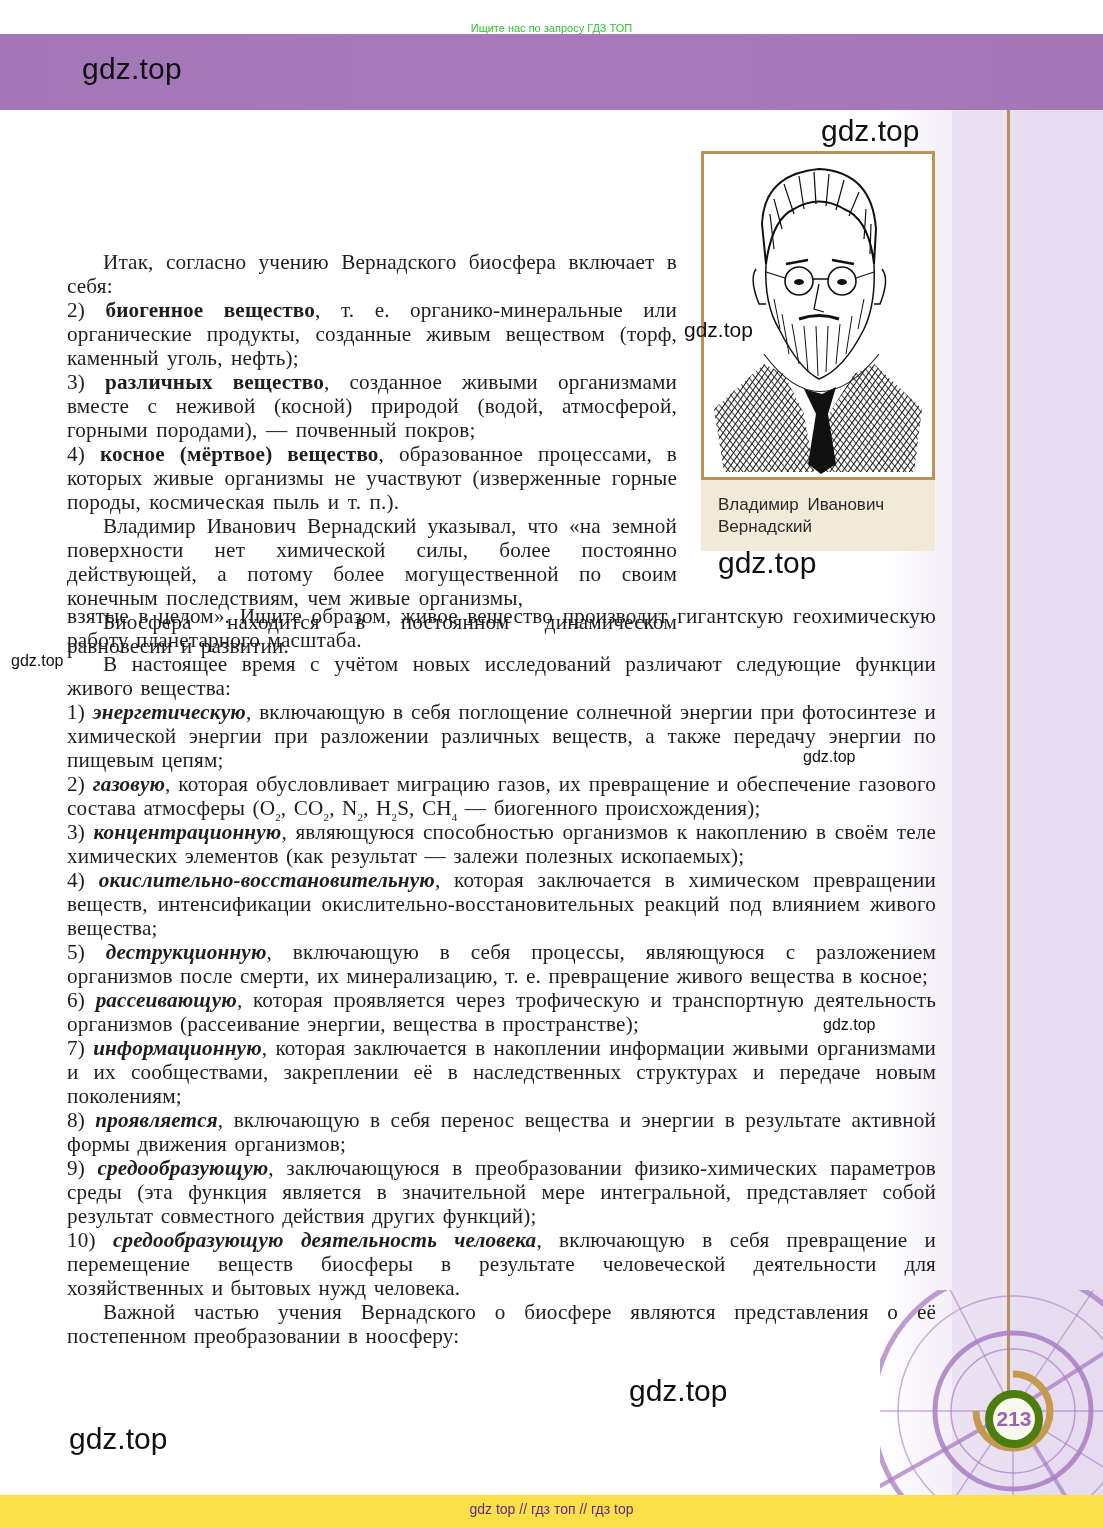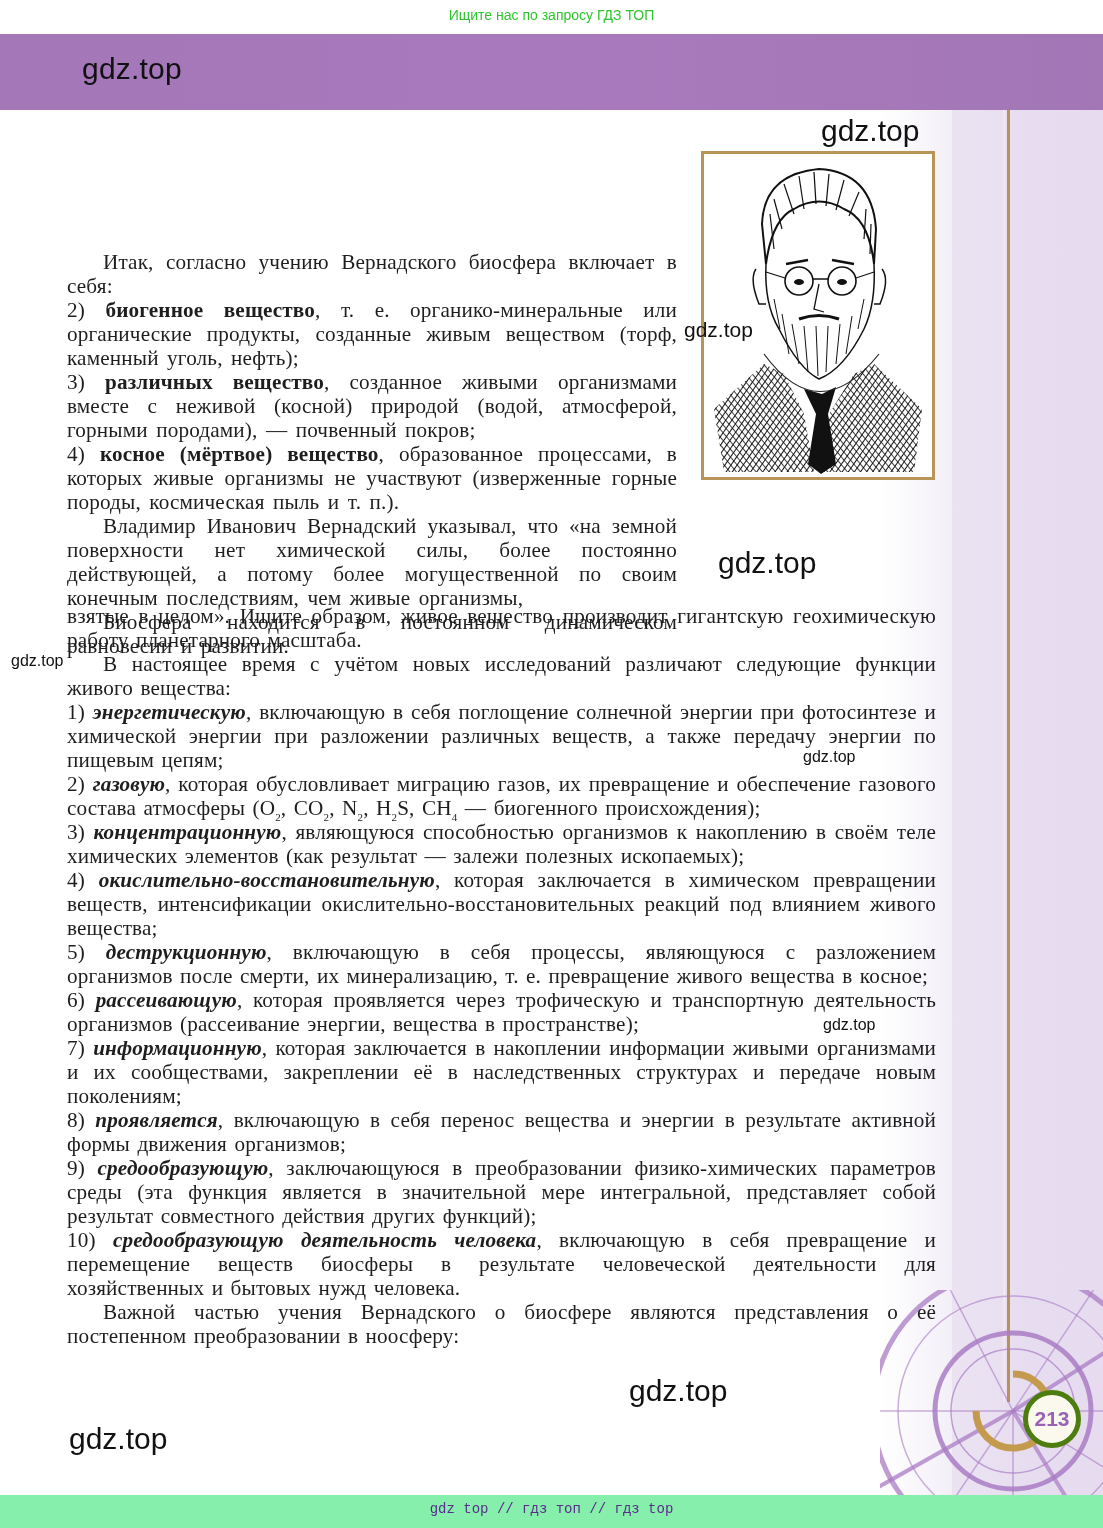--- a/index.html
+++ b/index.html
@@ -1,23 +1,23 @@
 <!DOCTYPE html>
 <html><head>
   <meta charset="utf-8">
   <style>
     * { margin: 0; padding: 0; box-sizing: border-box; }
     html, body { width: 1103px; height: 1528px; overflow: hidden; background: #ffffff; }
     body { position: relative; font-family: "Liberation Serif", "DejaVu Serif", serif; color: #1e1e1e; }
 
     .top-banner {
-      position: absolute; left: 0; top: 0; width: 1103px; height: 34px;
+      position: absolute; left: 0; top: 13px; width: 1103px; height: 34px;
       background: #ffffff; text-align: center;
       font-family: "Liberation Sans", "DejaVu Sans", sans-serif;
-      font-size: 14px; line-height: 30px; color: #2fc52f;
+      font-size: 11px; line-height: 30px; color: #2fc52f;
     }
     .header-bar {
       position: absolute; left: 0; top: 34px; width: 1103px; height: 76px;
       background: linear-gradient(90deg, #a377b8 0%, #a979bd 50%, #a377b6 100%);
     }
     .header-logo {
       position: absolute; left: 82px; top: 18px;
       font-family: "Liberation Sans", "DejaVu Sans", sans-serif;
       font-size: 30px; color: #111; letter-spacing: 0.2px;
     }
@@ -40,23 +40,23 @@
     }
     .gold-line-shadow {
       position: absolute; left: 1003px; top: 0; width: 2px; height: 1292px;
       background: #f6e6ee;
     }
     .bottom-deco {
       position: absolute; left: 880px; top: 1180px; width: 223px; height: 205px;
       overflow: hidden;
     }
     .page-num {
-      position: absolute; left: 1023px; top: 1280px; width: 58px; height: 58px;
+      position: absolute; left: 985px; top: 1280px; width: 58px; height: 58px;
       border-radius: 50%; background: #fbf9ee;
-      border: 5px solid #4d7c0f;
+      border: 8px solid #4d7c0f;
       display: flex; align-items: center; justify-content: center;
       font-family: "Liberation Sans", "DejaVu Sans", sans-serif;
       font-weight: bold; font-size: 21px; color: #9a62b5;
     }
 
     .portrait-frame {
       position: absolute; left: 701px; top: 41px; width: 234px; height: 329px;
       border: 3px solid #b99457; background: #ffffff;
     }
     .portrait-caption {
@@ -82,22 +82,22 @@
 
     .wm {
       position: absolute; font-family: "Liberation Sans", "DejaVu Sans", sans-serif;
       color: #111; white-space: nowrap;
     }
     .wm-lg { font-size: 30px; }
     .wm-sm { font-size: 16px; }
 
     .footer {
       position: absolute; left: 0; top: 1495px; width: 1103px; height: 33px;
-      background: #86efac; text-align: center;
-      font-family: Liberation Mono, monospace;
+      background: #fde047; text-align: center;
+      font-family: Liberation Sans, sans-serif;
       font-size: 14px; line-height: 28px; color: #5a2d8c;
     }
   </style>
 </head>
 <body>
 
 <div class="top-banner">Ищите нас по запросу ГДЗ ТОП</div>
 
 <div class="header-bar">
   <div class="header-logo">gdz.top</div>
@@ -179,20 +179,24 @@
         <line x1="100" y1="172" x2="104" y2="218"></line>
           <line x1="112" y1="172" x2="114" y2="222"></line>
         <line x1="124" y1="172" x2="122" y2="218"></line>
           <line x1="136" y1="170" x2="132" y2="210"></line>
         <line x1="148" y1="162" x2="142" y2="200"></line>
           <line x1="70" y1="145" x2="76" y2="175"></line>
         <line x1="160" y1="145" x2="154" y2="175"></line>
       </g>
     </svg>
   </div>
+  <div class="portrait-caption">
+    <div>Владимир  Иванович</div>
+    <div>Вернадский</div>
+  </div>
 
   <div class="text-block narrow">
     <p class="indent">Итак, согласно учению Вернадского биосфера включает в себя:</p>
     <p><span>2)</span> <b>биогенное вещество</b><span>, т. е. органико-минеральные или органические продукты, созданные живым веществом (торф, каменный уголь, нефть);</span></p>
     <p><span>3)</span> <b>различных вещество</b><span>, созданное живыми организмами вместе с неживой (косной) природой (водой, атмосферой, горными породами), — почвенный покров;</span></p>
     <p><span>4)</span> <b>косное (мёртвое) вещество</b><span>, образованное процессами, в которых живые организмы не участвуют (изверженные горные породы, космическая пыль и т. п.).</span></p>
     <p class="indent">Владимир Иванович Вернадский указывал, что «на земной поверхности нет химической силы, более постоянно действующей, а потому более могущественной по своим конечным последствиям, чем живые организмы,</p>
     <p class="indent">Биосфера находится в постоянном динамическом равновесии и развитии.</p>
   </div>
 

